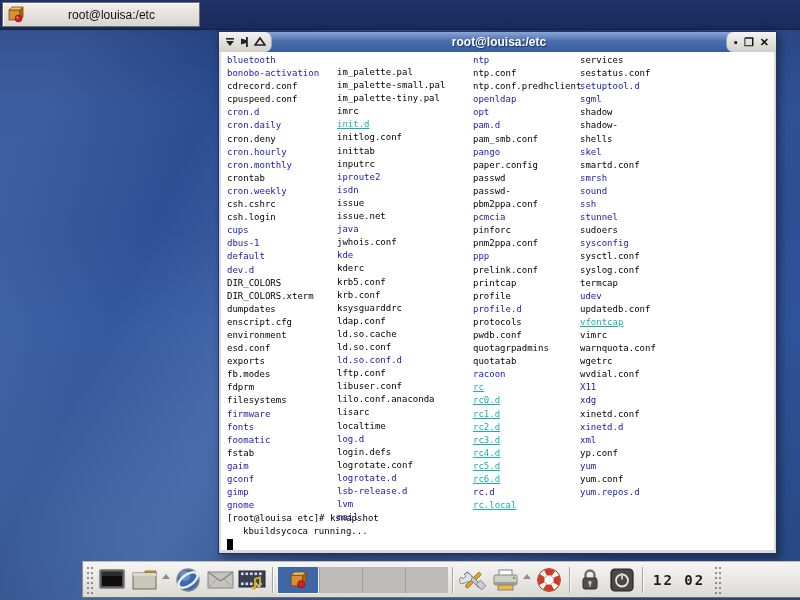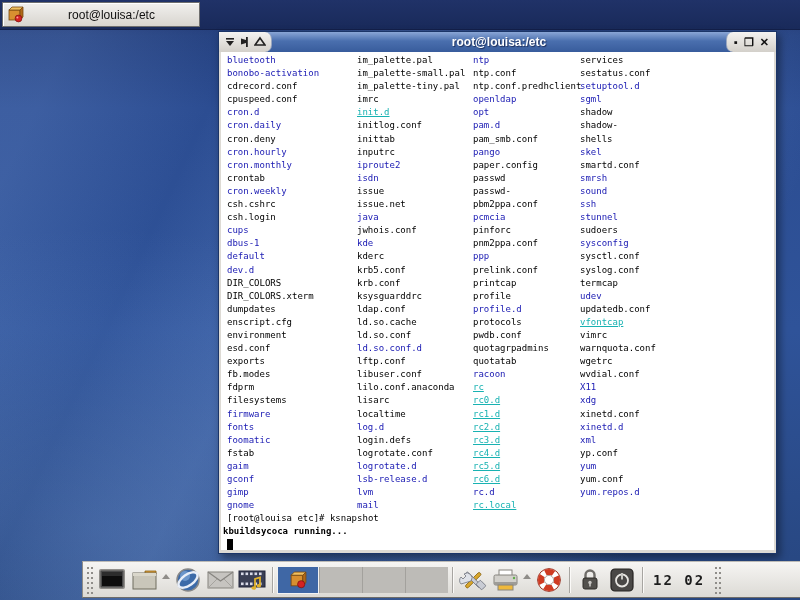--- a/index.html
+++ b/index.html
@@ -29,24 +29,24 @@
     background:linear-gradient(#f4f3f1,#d3d0ca);border-radius:0 7px 7px 0;border-right:1px solid #9aa7c0;}
   .tb-right{display:flex;align-items:center;gap:6px;padding:0 7px;
     background:linear-gradient(#f4f3f1,#d3d0ca);border-radius:7px 0 0 7px;border-left:1px solid #9aa7c0;}
   .tb-title{flex:1;text-align:center;color:#fff;font-weight:bold;font-size:12px;line-height:20px;
     text-shadow:1px 1px 1px rgba(0,0,30,.55);white-space:nowrap;overflow:hidden;}
   .tbico{width:12px;height:12px;display:block;}
   .ctl{font-size:11px;font-weight:bold;color:#111;line-height:20px;cursor:default;}
   .term{position:absolute;left:2px;right:2px;top:20px;bottom:3px;background:#ffffff;
     font-family:"DejaVu Sans Mono",monospace;font-size:9px;line-height:13.1px;overflow:hidden;}
   .col{position:absolute;top:2px;white-space:pre;}
-  .col1{left:6px;} .col2{left:136px;} .col3{left:252px;} .col4{left:359px;}
+  .col1{left:6px;} .col2{left:116px;margin-top:12px;} .col3{left:252px;} .col4{left:359px;}
   .dir{color:var(--dir,#1818b2);} .sym{color:var(--sym,#18b2b2);text-decoration:underline;} .plain{color:var(--file,#000);}
   .prompt-line{position:absolute;left:6px;top:460px;color:#000;white-space:pre;}
-  .status-line{position:absolute;left:2px;top:473px;color:#000;white-space:pre;font-weight:bold;}
+  .status-line{position:absolute;left:22px;top:473px;color:#000;white-space:pre;}
   .cursor{position:absolute;left:6px;top:487px;width:6px;height:11px;background:#000;}
   
   .panel{position:absolute;left:82px;top:561px;width:720px;height:37px;box-sizing:border-box;
     background:linear-gradient(#f6f5f3,#dcdad5);
     border:1px solid #8e8c88;border-top-color:#bdbbb6;border-bottom-color:#6f6d69;
     display:flex;align-items:center;}
   .handle{width:7px;height:28px;margin:0 3px;
     background-image:radial-gradient(circle at 2px 2px,#8f8d89 1px,transparent 1.2px);
     background-size:4px 5px;}
   .picon{width:30px;height:30px;display:flex;align-items:center;justify-content:center;margin:0 1px;}

